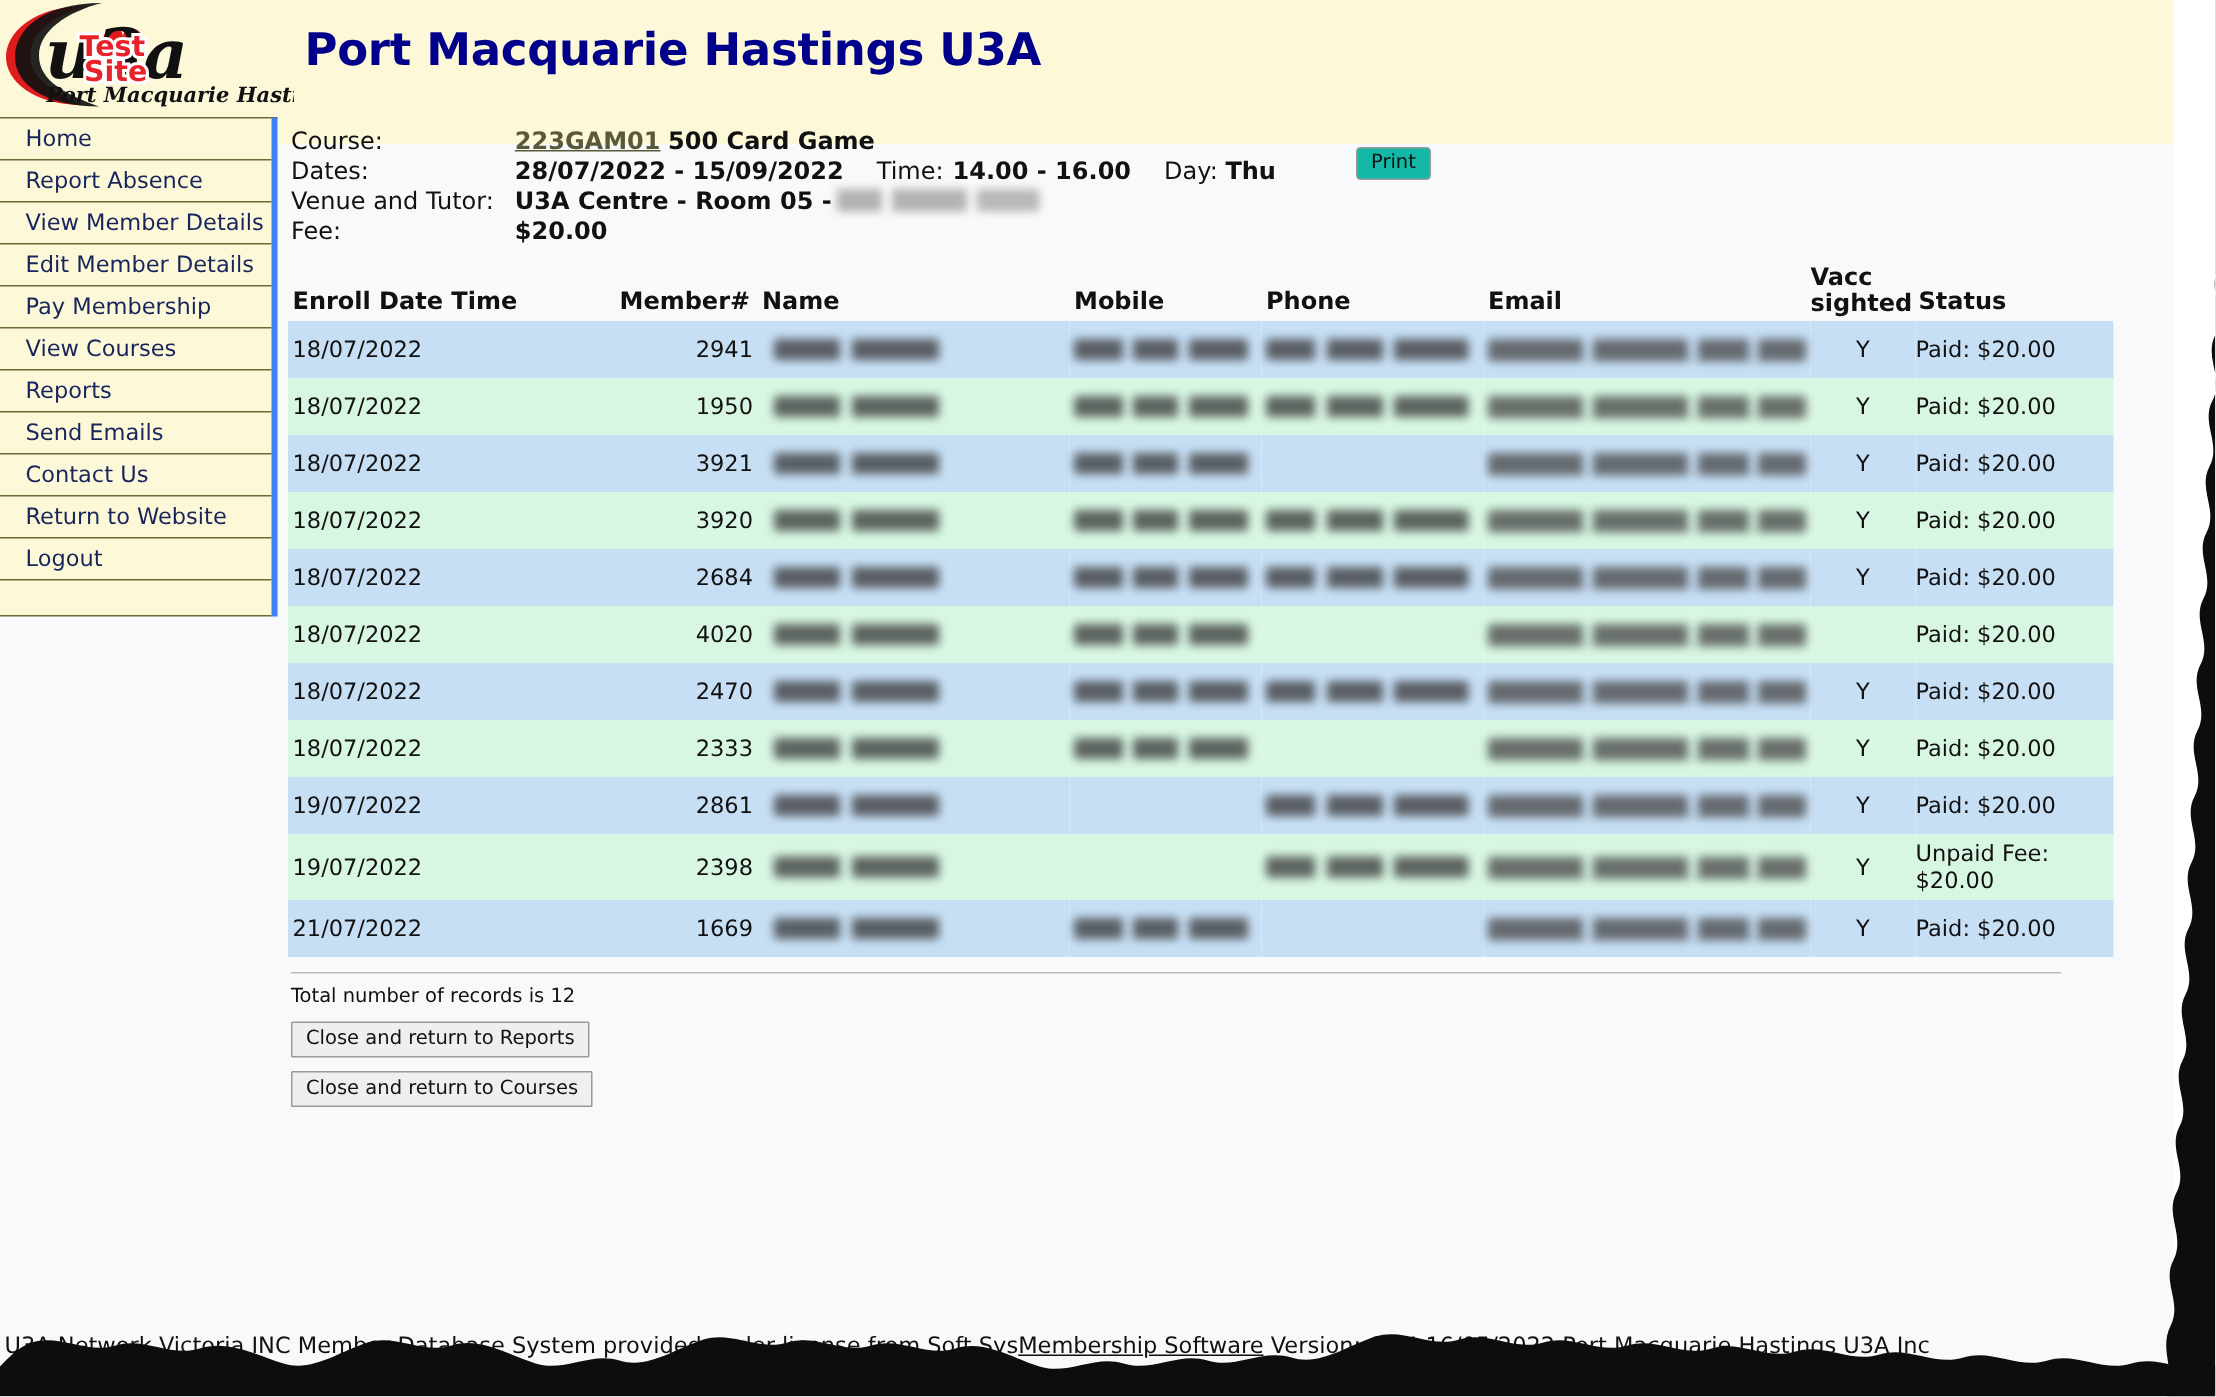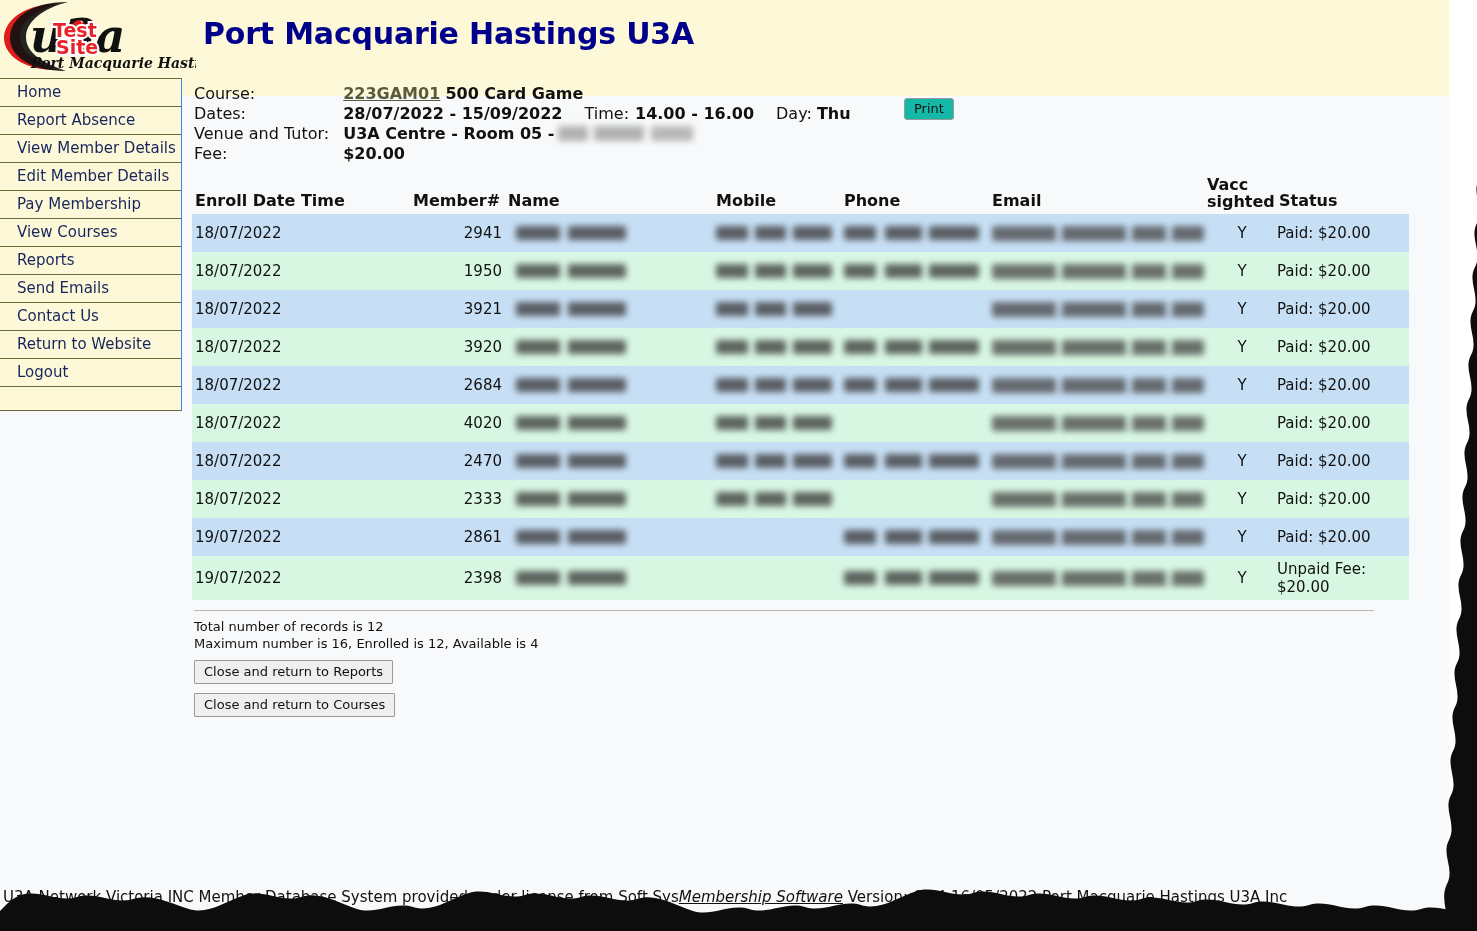--- a/index.html
+++ b/index.html
@@ -57,21 +57,21 @@
   }
 
   
   #sidebar {
     position: absolute;
     left: 0;
     top: 78px;
     width: 181px;
     background: #fcf8d8;
     border-top: 1px solid #6b6b3a;
-    border-right: 1px solid #3b82f6;
+    border-right: 4px solid #3b82f6;
   }
   .nav-item {
     display: block;
     height: 27px;
     line-height: 27px;
     padding-left: 17px;
     border-bottom: 1px solid #6b6b3a;
     color: #17255c;
     font-size: 15px;
     text-decoration: none;
@@ -257,21 +257,20 @@
     left: 3px;
     top: 888px;
     font-size: 15px;
     color: #111;
     white-space: nowrap;
   }
   #footer-link {
     color: #111;
     text-decoration: underline;
     cursor: pointer;
-    font-style: italic;
   }
 
   
   .tear { position: absolute; z-index: 40; pointer-events: none; }
   #tear-right  { right: 0; top: 0; width: 52px; height: 931px; }
   #tear-bottom { left: 0; bottom: 0; width: 1477px; height: 46px; }
 </style>
 </head>
 <body>
 
@@ -536,27 +535,42 @@
             <td class="col-mobile"></td>
             <td class="col-phone">
               <span class="blur blur-phone"></span>
             </td>
             <td class="col-email">
               <span class="blur blur-email"></span>
             </td>
             <td class="col-vacc">Y</td>
             <td class="col-status"><span class="status-text">Unpaid Fee: $20.00</span></td>
           </tr>
+          <tr class="row-odd">
+            <td class="col-date">21/07/2022</td>
+            <td class="col-member">1669</td>
+            <td class="col-name">
+              <span class="blur blur-name"></span>
+            </td>
+            <td class="col-mobile">
+              <span class="blur blur-mobile"></span>
+            </td>
+            <td class="col-phone"></td>
+            <td class="col-email">
+              <span class="blur blur-email"></span>
+            </td>
+            <td class="col-vacc">Y</td>
+            <td class="col-status"><span class="status-text">Paid: $20.00</span></td>
+          </tr>
         </tbody>
     </table>
 
     <div id="table-rule"></div>
 
     <div class="totals-line">Total number of records is 12</div>
-    <div class="totals-line">Maximum number is 16, Enrolled is 12, Available is 4</div>
 
     <button class="close-button">Close and return to Reports</button>
     <button class="close-button">Close and return to Courses</button>
   </div>
 
   <div id="footer">
     <span>U3A Network Victoria INC Member Database System provided under license from Soft Sys</span><span id="footer-link">Membership Software</span>
     <span>Version: 6.04 16/05/2022 Port Macquarie Hastings U3A Inc</span>
   </div>
 </div>

